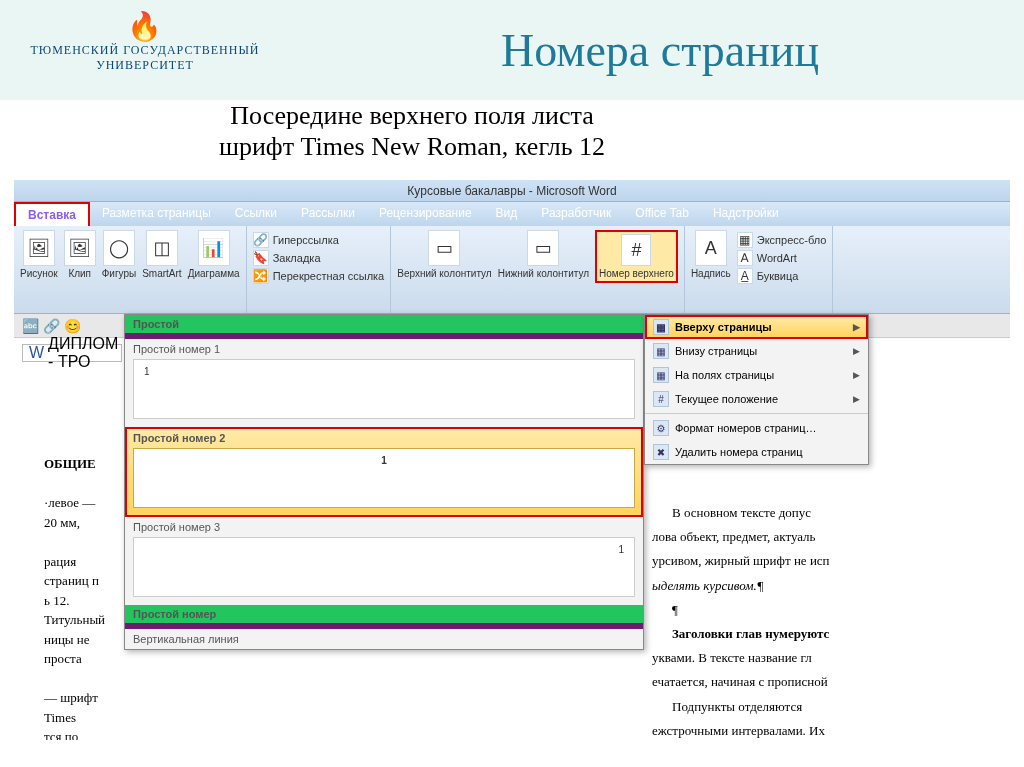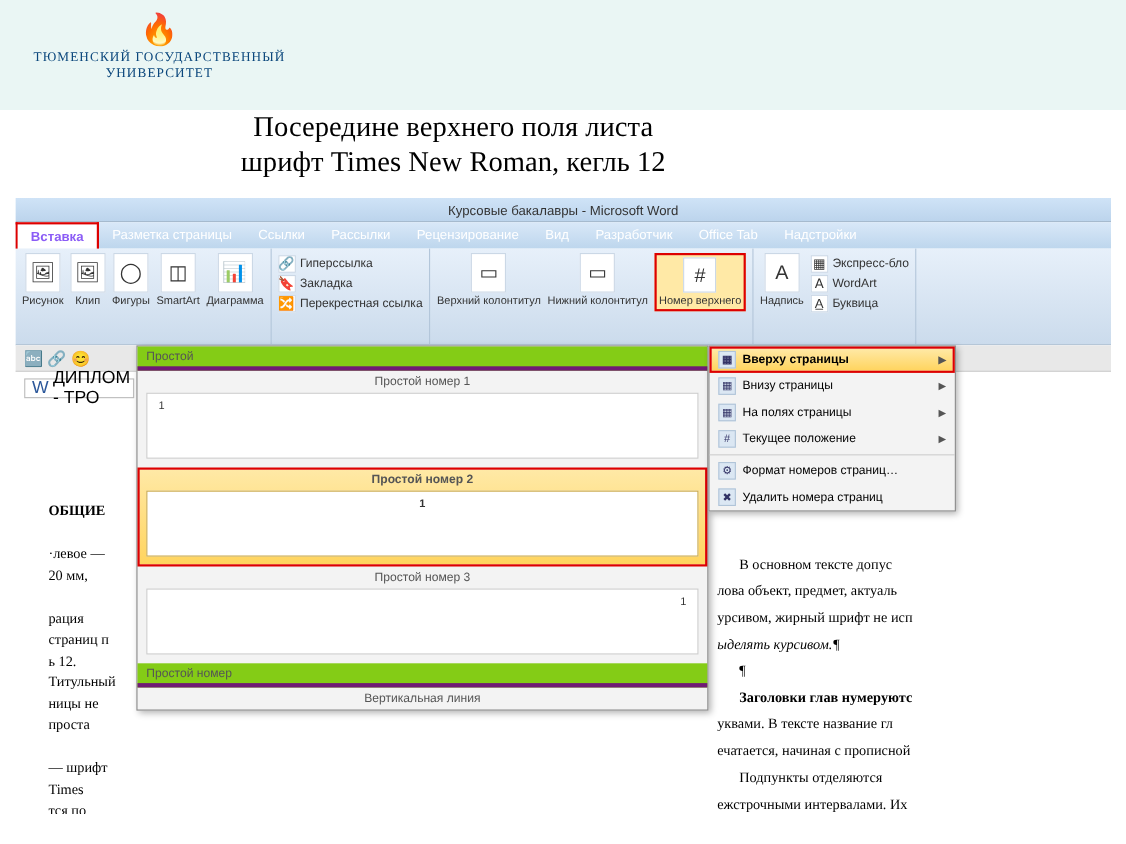--- a/index.html
+++ b/index.html
@@ -21,22 +21,22 @@
   .rg { display: flex; align-items: flex-start; padding: 4px 6px; gap: 6px; border-right: 1px solid #b3c6da; }
   .rbtn { display: flex; flex-direction: column; align-items: center; font-size: 10px; color: #333; gap: 2px; cursor: default; }
   .rbtn .ic { width: 32px; height: 36px; background: #fff; border: 1px solid #cbd8e6; display: flex; align-items: center; justify-content: center; font-size: 18px; }
   .rbtn.small { flex-direction: row; font-size: 11px; gap: 4px; }
   .rbtn.small .ic { width: 16px; height: 16px; font-size: 12px; }
   .rcol { display: flex; flex-direction: column; gap: 2px; padding-top: 2px; }
   .rbtn.hl { border: 2px solid #d00; padding: 2px; background: #ffe9a6; }
   .rbtn.hl .ic { background: #fff; width: 30px; height: 32px; }
   
   .gallery { position: absolute; top: 134px; left: 110px; width: 520px; background: #f3f3f3; border: 1px solid #888; box-shadow: 2px 2px 6px rgba(0,0,0,0.3); font-size: 11px; }
-  .gallery .ghdr { background: #84cc16; color: #555; font-weight: normal; padding: 3px 8px; border-bottom: 4px solid #701a75; }
-  .gallery .gitem { padding: 2px 8px; text-align: center; }
+  .gallery .ghdr { background: #22c55e; color: #555; font-weight: bold; padding: 3px 8px; border-bottom: 6px solid #701a75; }
+  .gallery .gitem { padding: 2px 8px; }
   .gallery .gitem .glabel { color: #555; padding: 2px 0; }
   .gallery .preview { height: 60px; background: #fff; border: 1px solid #ccc; margin: 2px 0 6px 0; position: relative; }
   .gallery .preview .pnum { position: absolute; font-size: 10px; color: #333; top: 6px; }
   .gallery .gitem.sel { background: linear-gradient(#ffe9a6,#ffd45e); border: 2px solid #d00; padding: 1px 6px; font-weight: bold; }
   .gallery .gitem.sel .preview { border: 1px solid #c9a84a; }
   
   .submenu { position: absolute; top: 134px; left: 630px; width: 225px; background: #f3f3f3; border: 1px solid #888; box-shadow: 2px 2px 6px rgba(0,0,0,0.3); font-size: 11px; }
   .submenu .mi { display: flex; align-items: center; gap: 6px; padding: 4px 8px; cursor: default; }
   .submenu .mi .mic { width: 16px; height: 16px; background: #dbe7f3; border: 1px solid #b0c4d8; display: flex; align-items: center; justify-content: center; font-size: 10px; color: #336; }
   .submenu .mi .arrow { margin-left: auto; font-size: 9px; color: #555; }
@@ -55,20 +55,21 @@
 <body>
 
 <div class="slide-bg">
   <div class="slide-header-band"></div>
 
   <div class="uni-logo">
     <div class="flame">🔥</div>
     <div class="name">ТЮМЕНСКИЙ ГОСУДАРСТВЕННЫЙ УНИВЕРСИТЕТ</div>
   </div>
 
+  <div class="slide-title">Номера страниц</div>
   <div class="slide-sub">
     <div>Посередине верхнего поля листа</div>
     <div>шрифт Times New Roman, кегль 12</div>
   </div>
 
   <div class="screenshot-wrap">
 
     <div class="win-title">Курсовые бакалавры - Microsoft Word</div>
 
     <div class="ribbon-tabs">

